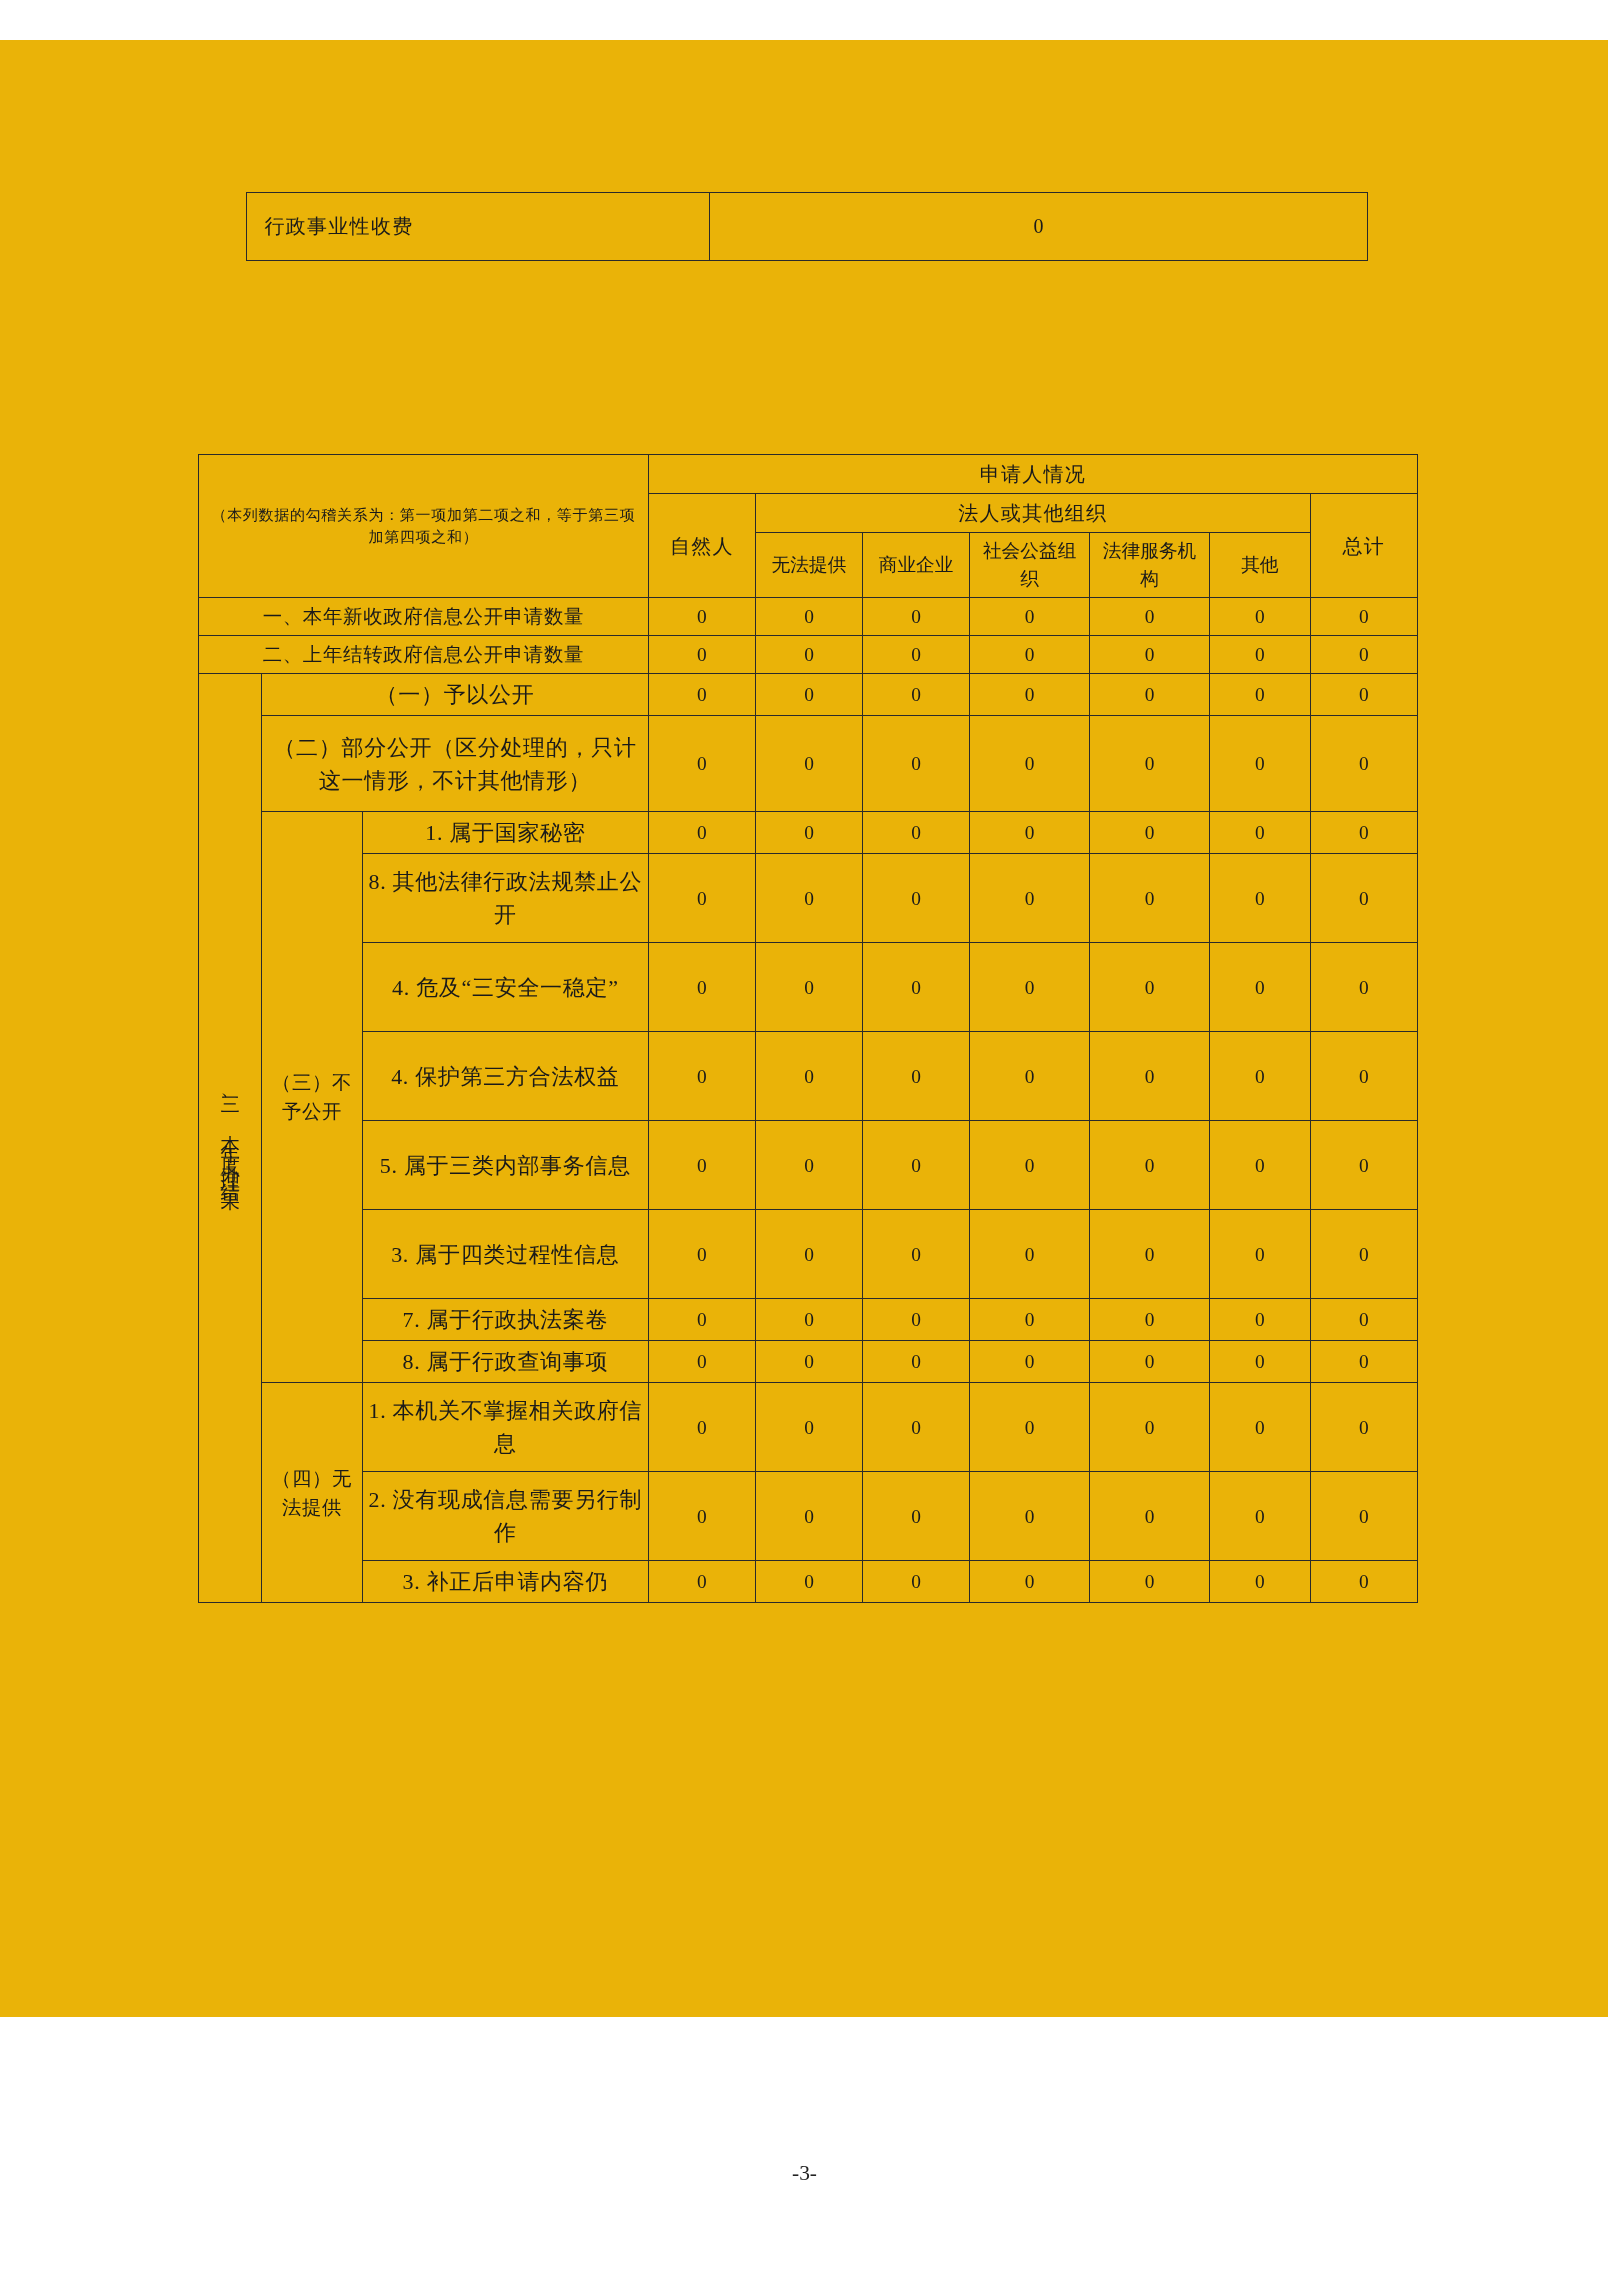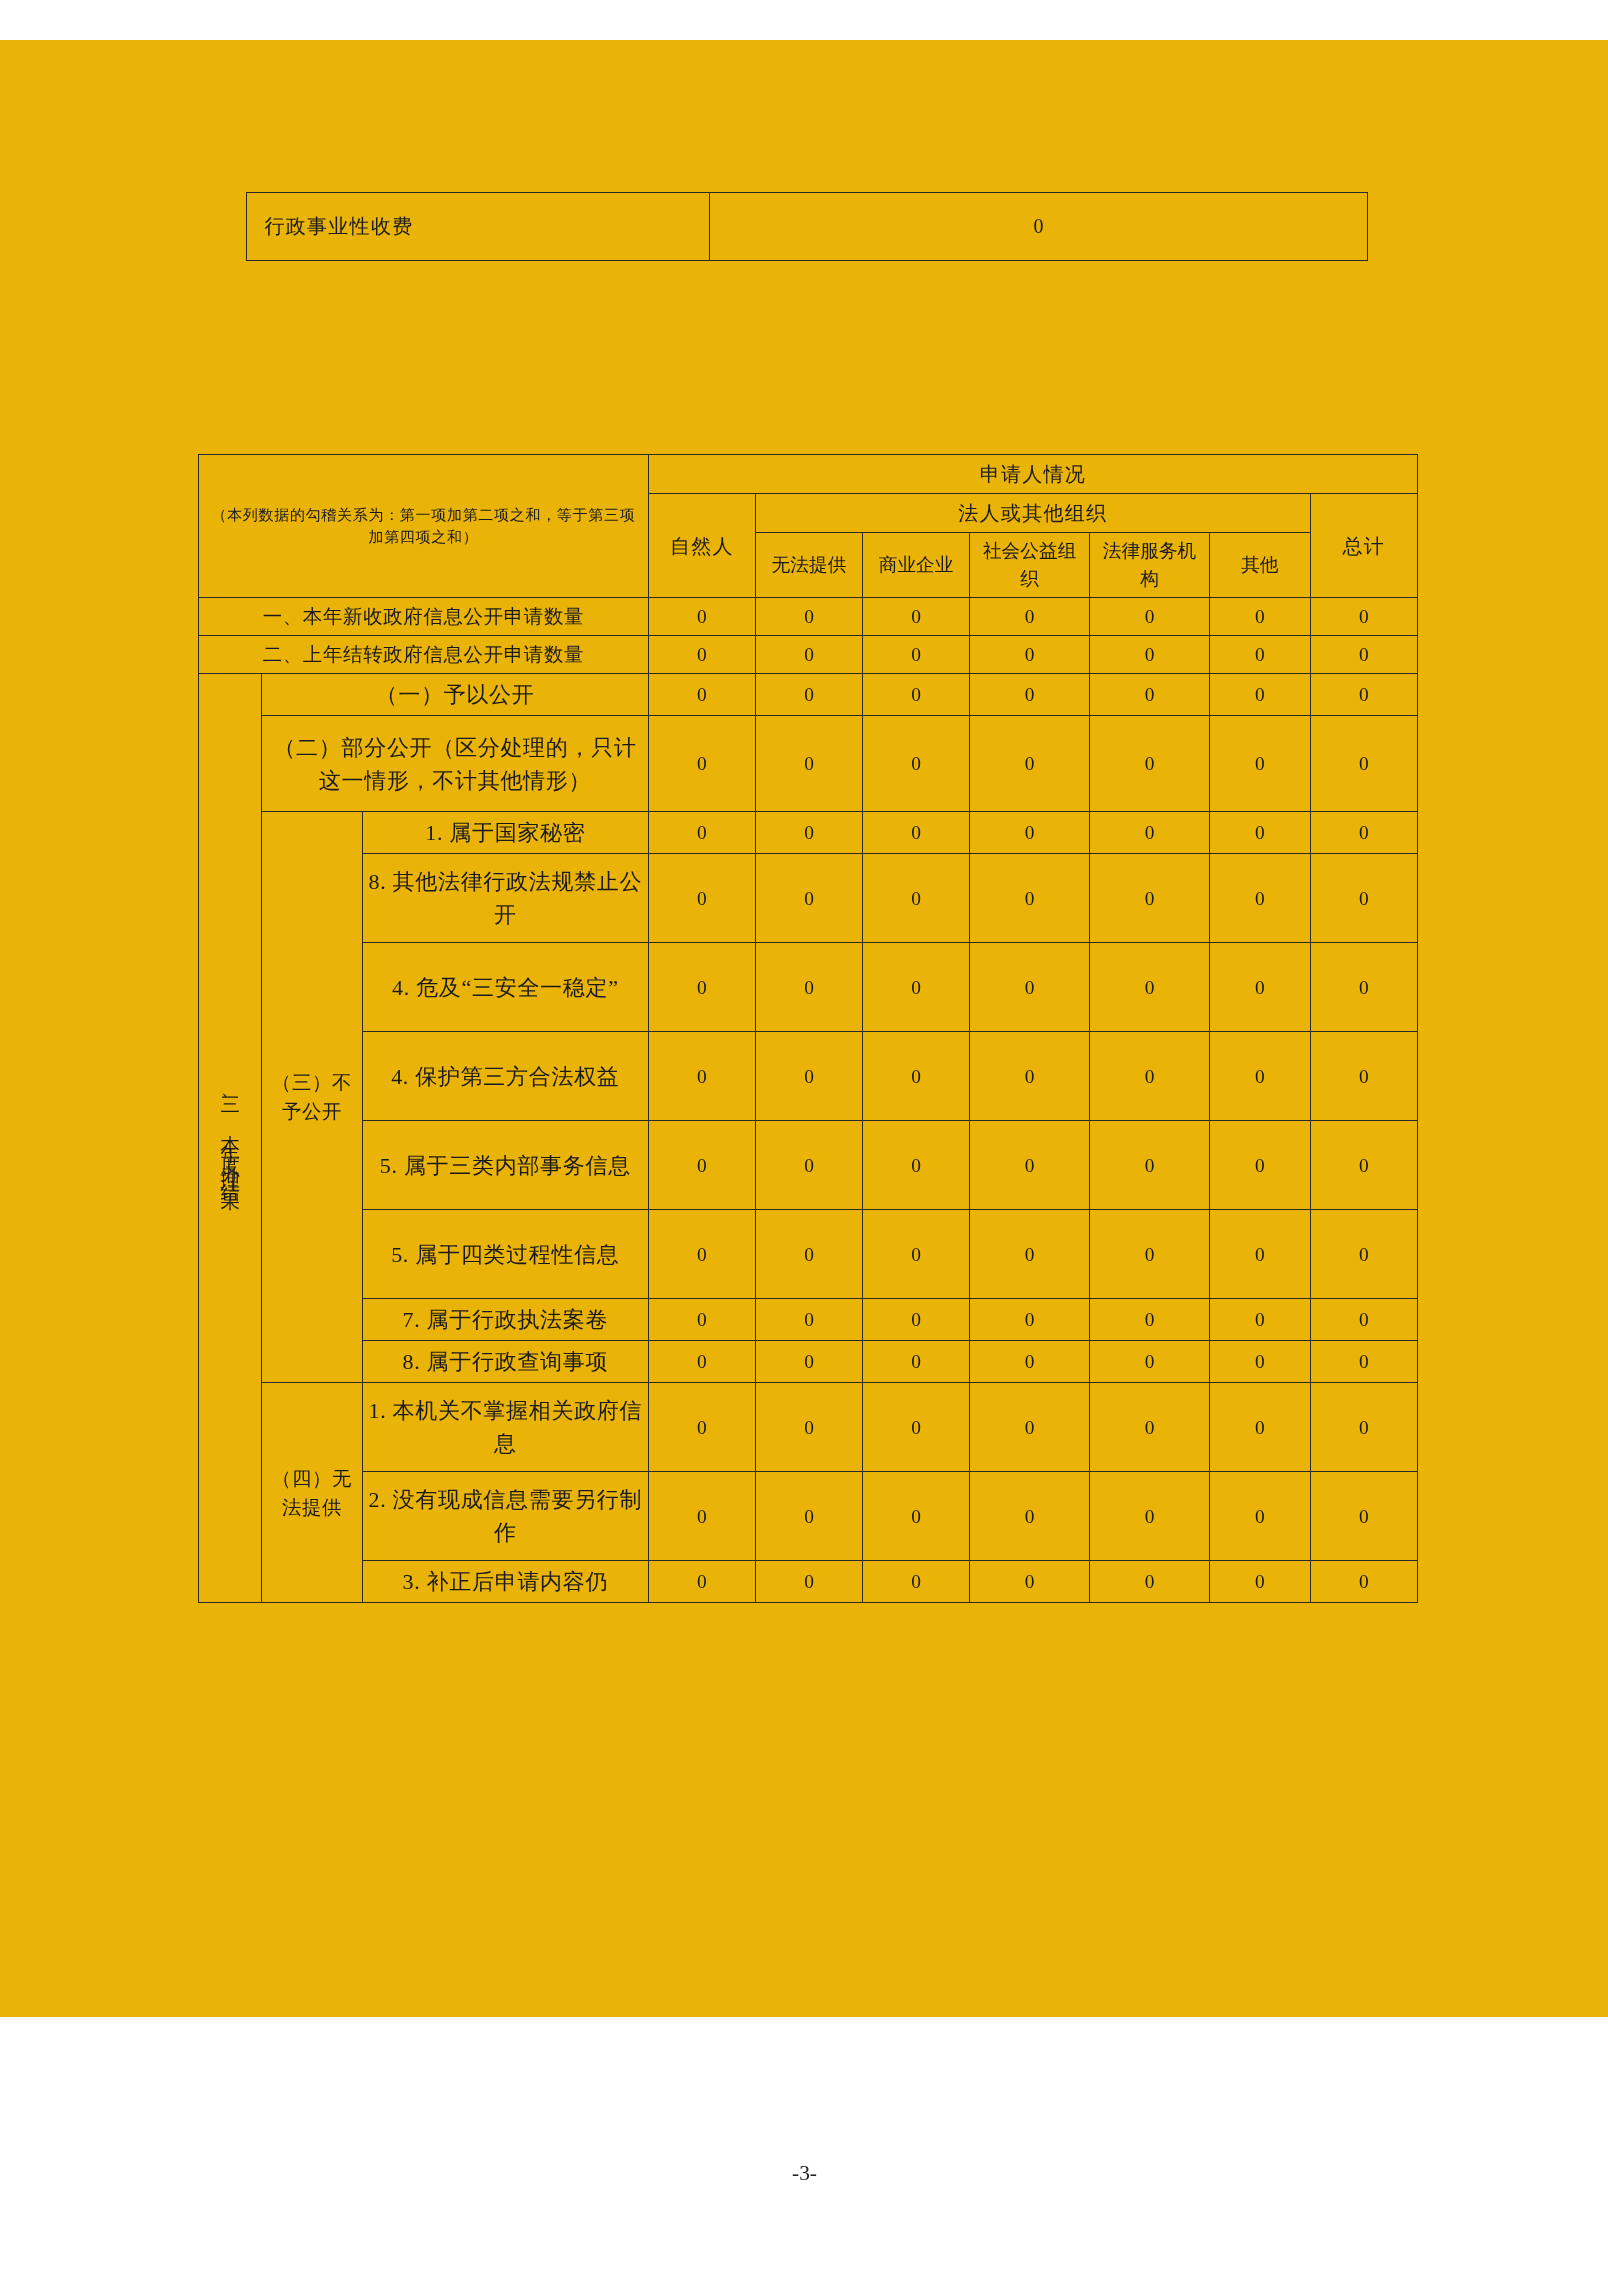--- a/index.html
+++ b/index.html
@@ -264,21 +264,21 @@
         <td class="row-label-indent" style="height:80px">5. 属于三类内部事务信息</td>
         <td class="num">0</td>
         <td class="num">0</td>
         <td class="num">0</td>
         <td class="num">0</td>
         <td class="num">0</td>
         <td class="num">0</td>
         <td class="num">0</td>
       </tr>
       <tr>
-        <td class="row-label-indent" style="height:80px">5. 属于四类过程性信息</td>
+        <td class="row-label-indent" style="height:80px">3. 属于四类过程性信息</td>
         <td class="num">0</td>
         <td class="num">0</td>
         <td class="num">0</td>
         <td class="num">0</td>
         <td class="num">0</td>
         <td class="num">0</td>
         <td class="num">0</td>
       </tr>
       <tr>
         <td class="row-label-indent">7. 属于行政执法案卷</td>

